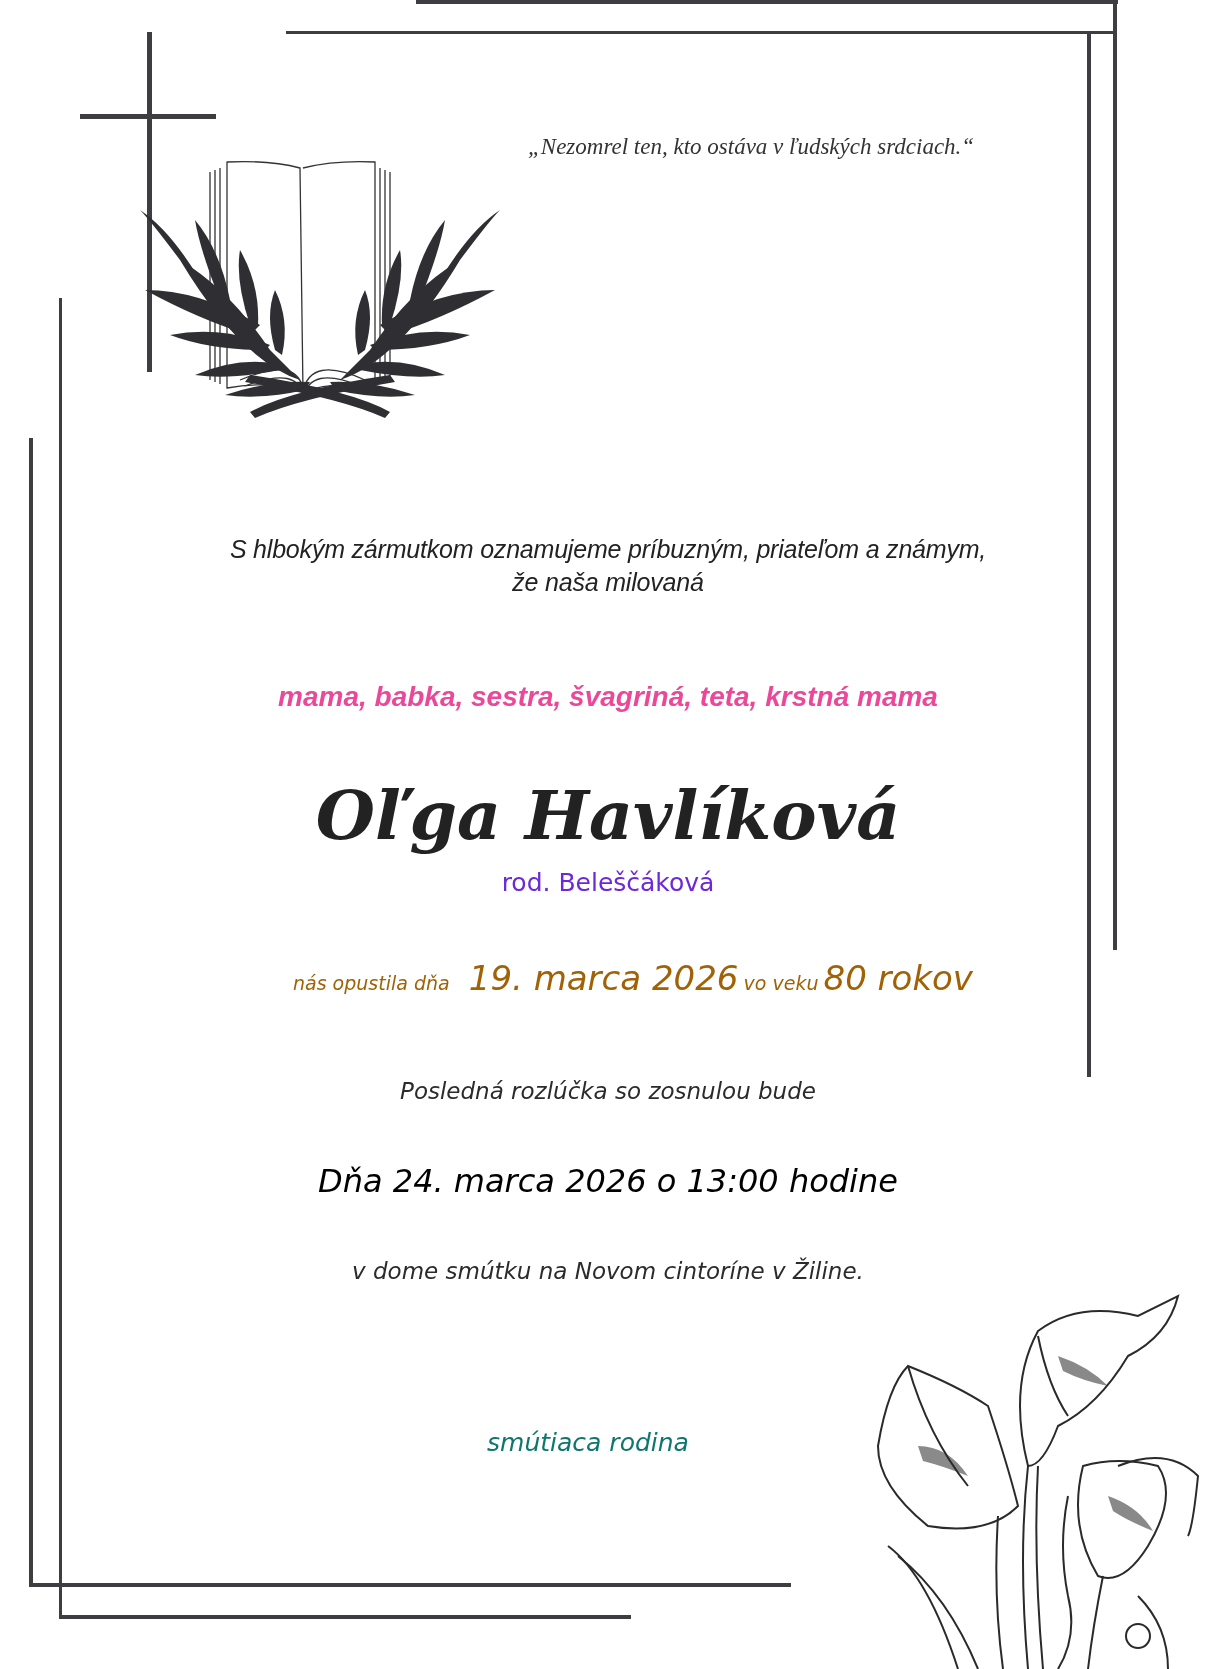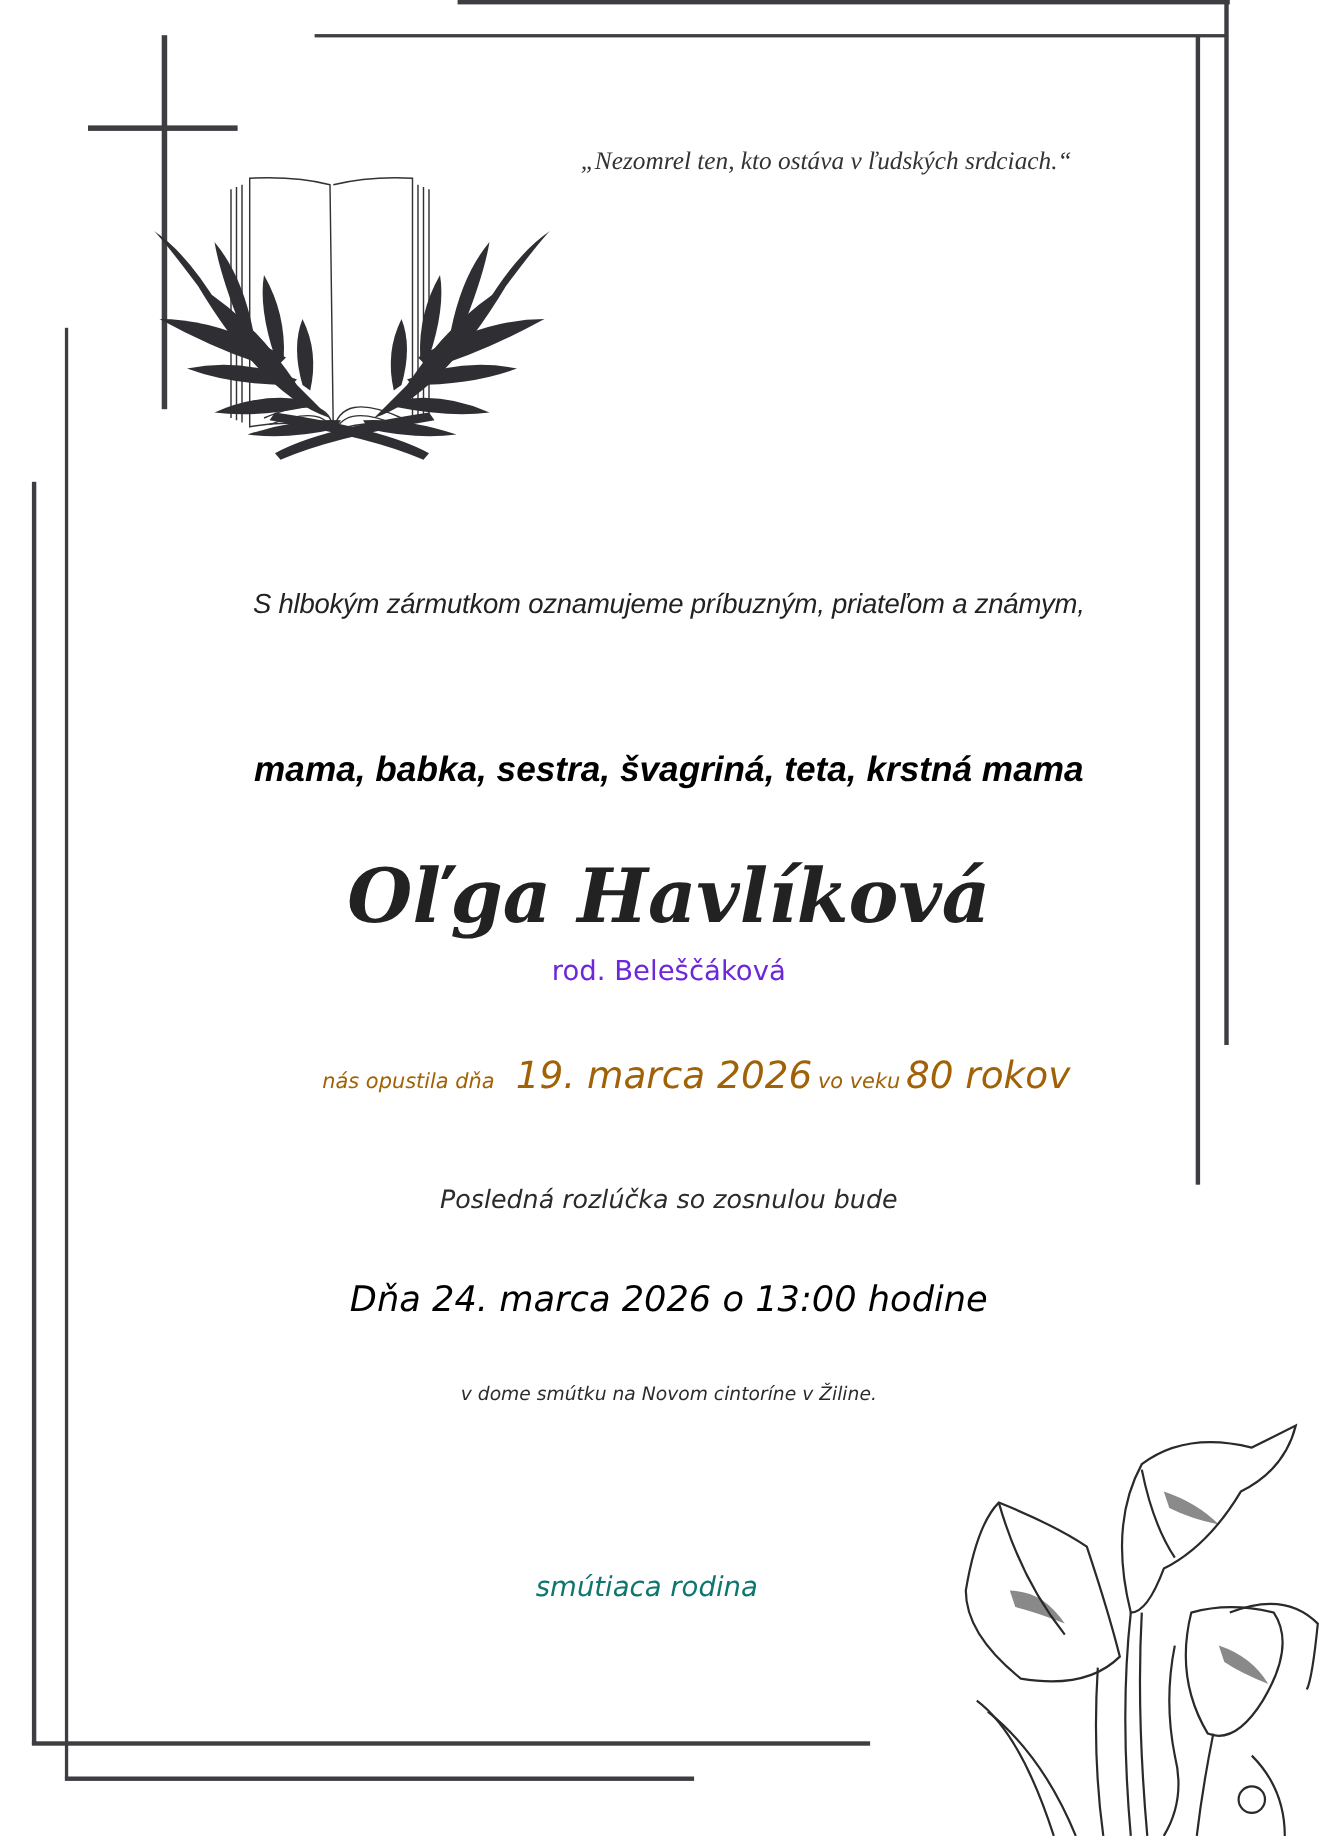--- a/index.html
+++ b/index.html
@@ -7,30 +7,30 @@
       width: 1216px; height: 1669px; position: relative; overflow: hidden;
       background: #ffffff; color: #2a2a2e;
       font-family: "Liberation Sans", sans-serif;
     }
     .line { position: absolute; background: #3d3d42; }
     .txt { position: absolute; left: 0; width: 1216px; text-align: center; white-space: nowrap; }
     .quote { left: 0; width: auto; text-align: left; top: 134px; left: 528px;
       font-family: "Liberation Serif", serif; font-style: italic; font-size: 23px; color: #333; }
     .intro { top: 533px; font-family: "Liberation Sans", sans-serif; font-weight: normal; font-style: italic;
       font-size: 25px; line-height: 33px; color: #222; letter-spacing: -0.2px; }
-    .relations { top: 681px; font-weight: bold; font-style: italic; font-size: 32px; color: #000000; }
+    .relations { top: 681px; font-weight: bold; font-style: italic; font-size: 28px; color: #ec4899; }
     .name { top: 775px; font-family: "DejaVu Serif", serif; font-weight: bold; font-style: italic;
       font-size: 68px; color: #222; }
     .maiden { top: 868px; font-family: "DejaVu Sans", sans-serif; font-size: 25px; color: #6d28d9; }
     .died { top: 958px; font-family: "DejaVu Sans", sans-serif; font-style: italic; color: #a16207; padding-left: 25px; }
     .died .small { font-size: 19px; }
     .died .big { font-size: 34px; }
     .farewell { top: 1078px; font-family: "DejaVu Sans", sans-serif; font-style: italic; font-size: 23px; color: #2b2b2b; text-align: center; }
     .datetime { top: 1162px; font-family: "DejaVu Sans", sans-serif; font-style: italic; font-size: 32px; color: #000000; }
-    .place { top: 1258px; font-family: "DejaVu Sans", sans-serif; font-style: italic; font-size: 17px; color: #2b2b2b; }
+    .place { top: 1258px; font-family: "DejaVu Sans", sans-serif; font-style: italic; font-size: 23px; color: #2b2b2b; }
     .family { top: 1428px; left: 0; width: 1176px; font-family: "DejaVu Sans", sans-serif; font-style: italic; font-size: 25px; color: #0f766e; }
     svg { position: absolute; overflow: visible; }
   </style>
 </head>
 <body>
 
 <div class="line" style="left:416px; top:0; width:702px; height:4px;"></div>
 <div class="line" style="left:286px; top:31px; width:830px; height:3px;"></div>
 <div class="line" style="left:1113px; top:0; width:4px; height:950px;"></div>
 <div class="line" style="left:1087px; top:33px; width:4px; height:1044px;"></div>
@@ -72,20 +72,21 @@
     <path d="M195 240 Q240 250 275 245 Q230 230 190 232 Z"></path>
     <path d="M110 262 Q150 240 250 225 L255 232 Q160 248 115 268 Z"></path>
     <path d="M250 262 Q210 240 110 225 L105 232 Q200 248 245 268 Z"></path>
   </g>
 </svg>
 
 <div class="txt quote">„Nezomrel ten, kto ostáva v ľudských srdciach.“</div>
 
 <div class="txt intro">
   <div>S hlbokým zármutkom oznamujeme príbuzným, priateľom a známym,</div>
+  <div>že naša milovaná</div>
 </div>
 
 <div class="txt relations">mama, babka, sestra, švagriná, teta, krstná mama</div>
 
 <div class="txt name">Oľga Havlíková</div>
 <div class="txt maiden">rod. Beleščáková</div>
 
 <div class="txt died">
   <span class="small">nás opustila dňa</span>
   <span class="big" style="margin-left:14px;">19. marca 2026</span>

